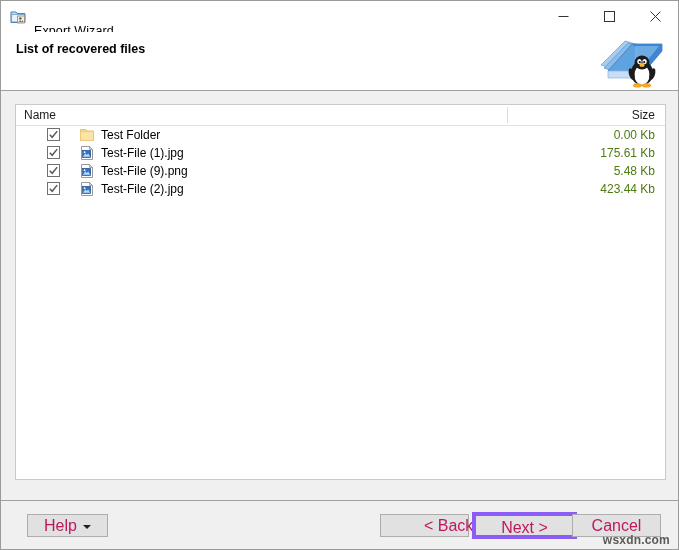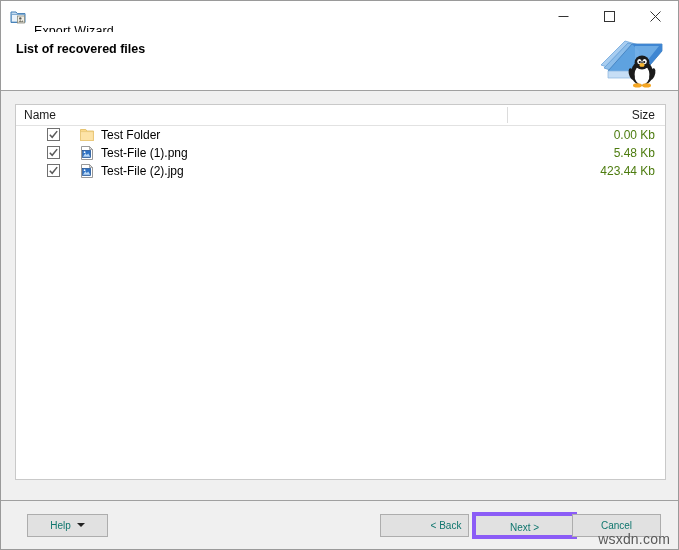--- a/index.html
+++ b/index.html
@@ -194,22 +194,22 @@
     background: #f0f0f0;
     position: relative;
   }
   .btn {
     position: absolute;
     box-sizing: border-box;
     height: 23px;
     background: #e1e1e1;
     border: 1px solid #adadad;
     font-family: "Liberation Sans", sans-serif;
-    font-size: 10px;
-    color: #0f766e;
+    font-size: 16px;
+    color: #be185d;
     text-align: center;
     line-height: 21px;
     padding: 0;
     cursor: default;
     white-space: nowrap;
   }
   #btn-help {
     left: 26px;
     top: 13px;
     width: 81px;
@@ -244,25 +244,26 @@
     left: 571px;
     top: 13px;
     width: 89px;
   }
 
   
   #watermark {
     position: absolute;
     right: 8px;
     bottom: 2px;
-    font-size: 14px;
+    font-size: 12px;
     color: #5a5a5a;
     font-family: "Liberation Sans", sans-serif;
     letter-spacing: 0.2px;
     pointer-events: none;
+    font-weight: bold;
   }
 </style>
 </head>
 <body>
 
 <div id="window">
 
   <div id="titlebar">
     <span id="title-icon">
       <svg width="16" height="16" viewBox="0 0 16 16">
@@ -350,38 +351,57 @@
           <span class="row-icon">
             <svg width="16" height="16" viewBox="0 0 16 16">
               <path d="M1.5 2.5h5.3l1 1.5h6.7v9.5H1.5z" fill="#fbd98a" stroke="#e0b95c" stroke-width="0.8"></path>
               <path d="M1.5 4.6h12.9v8.9H1.5z" fill="#fde3a7" stroke="#e6c476" stroke-width="0.7"></path>
             </svg>
           </span>
           <span class="row-name">Test Folder</span>
           <span class="row-size">0.00 Kb</span>
         </div>
 
-
         <div class="row">
           <span class="row-check">
             <svg width="13" height="13" viewBox="0 0 13 13">
               <rect x="0.5" y="0.5" width="12" height="12" fill="#ffffff" stroke="#707070" stroke-width="1"></rect>
               <path d="M2.8 6.7 L5.2 9.3 L10.2 3.1" fill="none" stroke="#5a5a5a" stroke-width="1.5"></path>
             </svg>
           </span>
           <span class="row-icon">
             <svg width="16" height="16" viewBox="0 0 16 16">
               <path d="M2.5 1.5h8l3 3v10h-11z" fill="#ffffff" stroke="#8d8d8d" stroke-width="0.9"></path>
               <path d="M10.5 1.5 L13.5 4.5 H10.5 Z" fill="#dcdcdc" stroke="#8d8d8d" stroke-width="0.7"></path>
               <rect x="3.6" y="5.4" width="8" height="7" fill="#2f72c4" stroke="#1d4f90" stroke-width="0.7"></rect>
               <path d="M4 11.8 L6.3 8.3 L7.8 10.1 L9.2 8.6 L11.2 11.8 Z" fill="#bcd9f5"></path>
               <circle cx="5.6" cy="7.2" r="0.9" fill="#ffffff"></circle>
             </svg>
           </span>
-          <span class="row-name">Test-File (1).png</span>
+          <span class="row-name">Test-File (1).jpg</span>
+          <span class="row-size">175.61 Kb</span>
+        </div>
+
+        <div class="row">
+          <span class="row-check">
+            <svg width="13" height="13" viewBox="0 0 13 13">
+              <rect x="0.5" y="0.5" width="12" height="12" fill="#ffffff" stroke="#707070" stroke-width="1"></rect>
+              <path d="M2.8 6.7 L5.2 9.3 L10.2 3.1" fill="none" stroke="#5a5a5a" stroke-width="1.5"></path>
+            </svg>
+          </span>
+          <span class="row-icon">
+            <svg width="16" height="16" viewBox="0 0 16 16">
+              <path d="M2.5 1.5h8l3 3v10h-11z" fill="#ffffff" stroke="#8d8d8d" stroke-width="0.9"></path>
+              <path d="M10.5 1.5 L13.5 4.5 H10.5 Z" fill="#dcdcdc" stroke="#8d8d8d" stroke-width="0.7"></path>
+              <rect x="3.6" y="5.4" width="8" height="7" fill="#2f72c4" stroke="#1d4f90" stroke-width="0.7"></rect>
+              <path d="M4 11.8 L6.3 8.3 L7.8 10.1 L9.2 8.6 L11.2 11.8 Z" fill="#bcd9f5"></path>
+              <circle cx="5.6" cy="7.2" r="0.9" fill="#ffffff"></circle>
+            </svg>
+          </span>
+          <span class="row-name">Test-File (9).png</span>
           <span class="row-size">5.48 Kb</span>
         </div>
 
         <div class="row">
           <span class="row-check">
             <svg width="13" height="13" viewBox="0 0 13 13">
               <rect x="0.5" y="0.5" width="12" height="12" fill="#ffffff" stroke="#707070" stroke-width="1"></rect>
               <path d="M2.8 6.7 L5.2 9.3 L10.2 3.1" fill="none" stroke="#5a5a5a" stroke-width="1.5"></path>
             </svg>
           </span>

